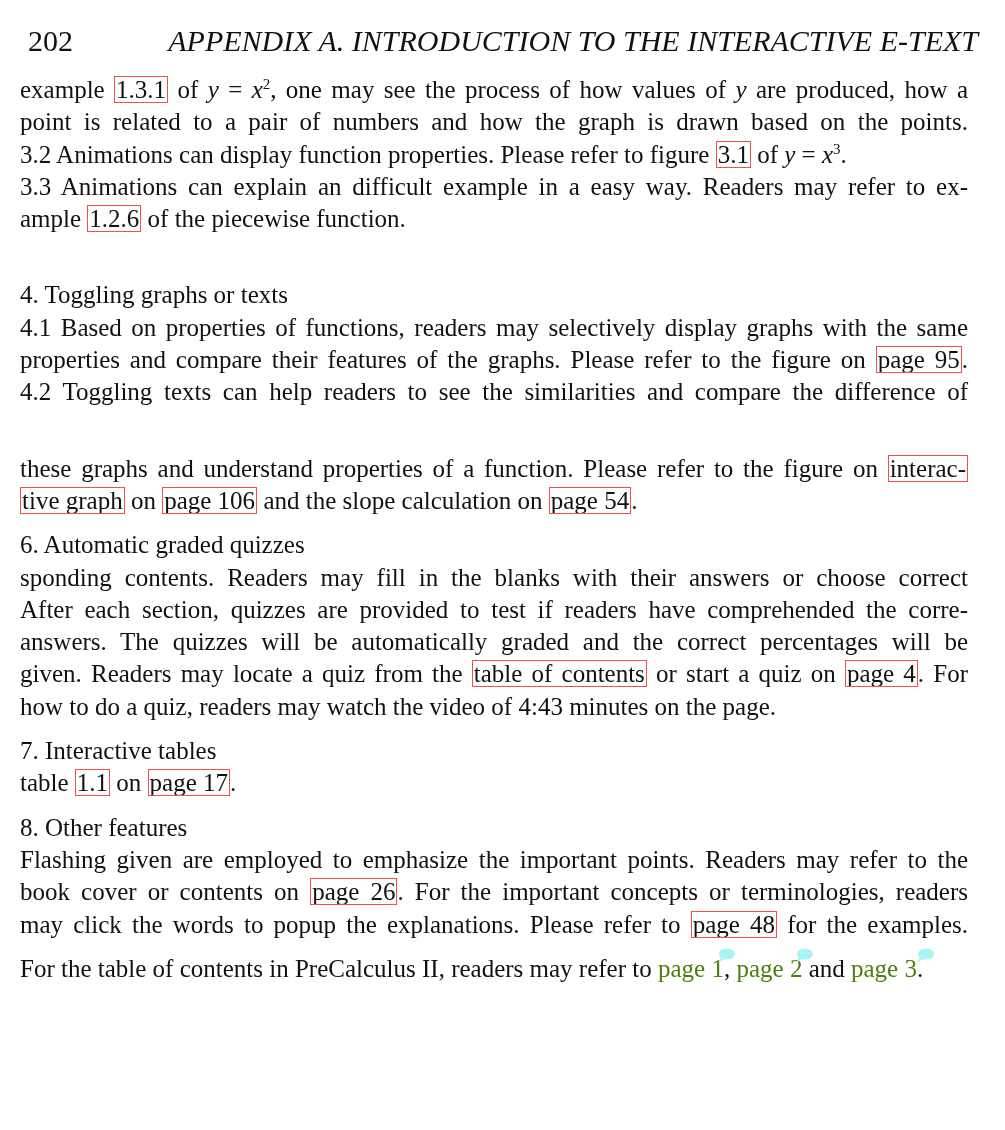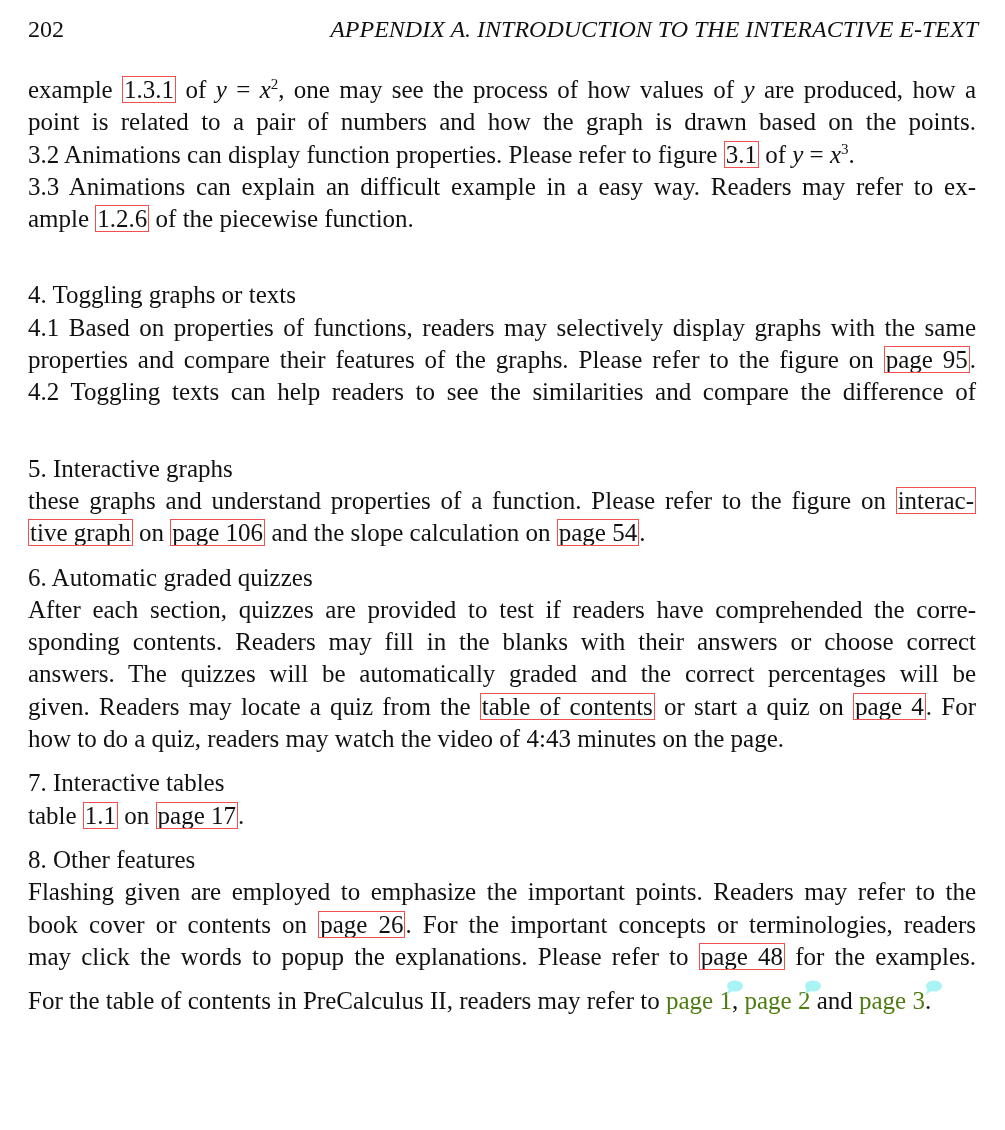--- a/index.html
+++ b/index.html
@@ -2,28 +2,28 @@
 <html><head>
 <meta charset="utf-8">
 <style>
   html, body { margin: 0; padding: 0; background: #ffffff; }
   body {
     width: 1005px; height: 1130px; position: relative; overflow: hidden;
     font-family: "Liberation Serif", "DejaVu Serif", serif;
     color: #111111;
   }
   .header {
-    position: absolute; top: 16px; left: 28px; width: 950px; height: 32px;
-    font-size: 24px;
+    position: absolute; top: 24px; left: 28px; width: 950px; height: 32px;
+    font-size: 30px;
     text-align: right;
   }
   .header .pagenum { position: absolute; left: 0; top: 0; }
   .header .title { position: absolute; right: 0; top: 0; font-style: italic; }
   .body {
-    position: absolute; left: 28px; top: 74px; width: 948px;
+    position: absolute; left: 20px; top: 74px; width: 948px;
     font-size: 25px; line-height: 32.3px; text-align: justify;
   }
   .line { display: block; white-space: nowrap; text-align: justify; text-align-last: justify; }
   .line.last { text-align-last: left; }
   .gap-large { height: 44px; }
   .gap-small { height: 12px; }
   .b { font-weight: normal; }
   .i { font-style: italic; }
   .ref {
     outline: 1.3px solid #f05050; outline-offset: -1px;
@@ -59,31 +59,30 @@
   <div>
     <span class="line last"><span class="b">4.</span><span> Toggling graphs or texts</span></span>
     <span class="line"><span class="b">4.1</span><span> Based on properties of functions, readers may selectively display graphs with the same</span></span>
     <span class="line"><span>properties and compare their features of the graphs. Please refer to the figure on </span><span class="ref">page 95</span><span>.</span></span>
     <span class="line"><span class="b">4.2</span><span> Toggling texts can help readers to see the similarities and compare the difference of</span></span>
   </div>
 
   <div class="gap-large"></div>
 
   <div>
-    <span class="line last"><span class="b">5.</span><span> Interactive graphs</span></span>
     <span class="line"><span>these graphs and understand properties of a function. Please refer to the figure on </span><span class="ref">interac-</span></span>
     <span class="line last"><span class="ref">tive graph</span><span> on </span><span class="ref">page 106</span><span> and the slope calculation on </span><span class="ref">page 54</span><span>.</span></span>
   </div>
 
   <div class="gap-small"></div>
 
   <div>
     <span class="line last"><span class="b">6.</span><span> Automatic graded quizzes</span></span>
+    <span class="line">sponding contents.  Readers may fill in the blanks with their answers or choose correct</span>
     <span class="line">After each section, quizzes are provided to test if readers have comprehended the corre-</span>
-    <span class="line">sponding contents.  Readers may fill in the blanks with their answers or choose correct</span>
     <span class="line">answers.  The quizzes will be automatically graded and the correct percentages will be</span>
     <span class="line"><span>given. Readers may locate a quiz from the </span><span class="ref">table of contents</span><span> or start a quiz on </span><span class="ref">page 4</span><span>. For</span></span>
     <span class="line last">how to do a quiz, readers may watch the video of 4:43 minutes on the page.</span>
   </div>
 
   <div class="gap-small"></div>
 
   <div>
     <span class="line last"><span class="b">7.</span><span> Interactive tables</span></span>
     <span class="line last"><span>table </span><span class="ref">1.1</span><span> on </span><span class="ref">page 17</span><span>.</span></span>

